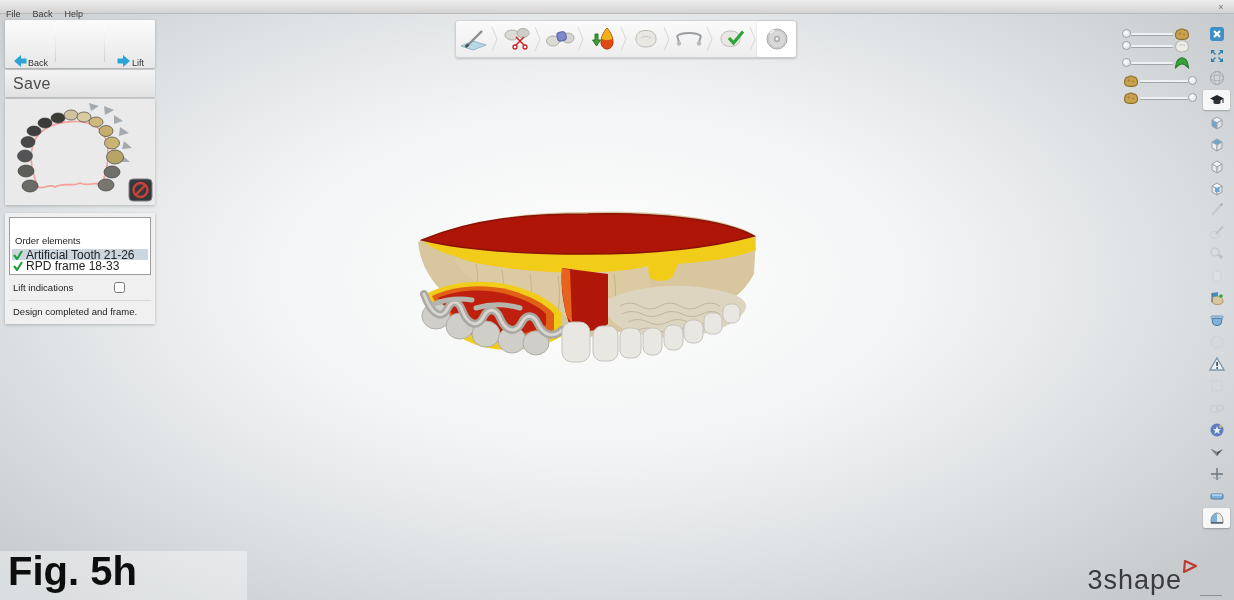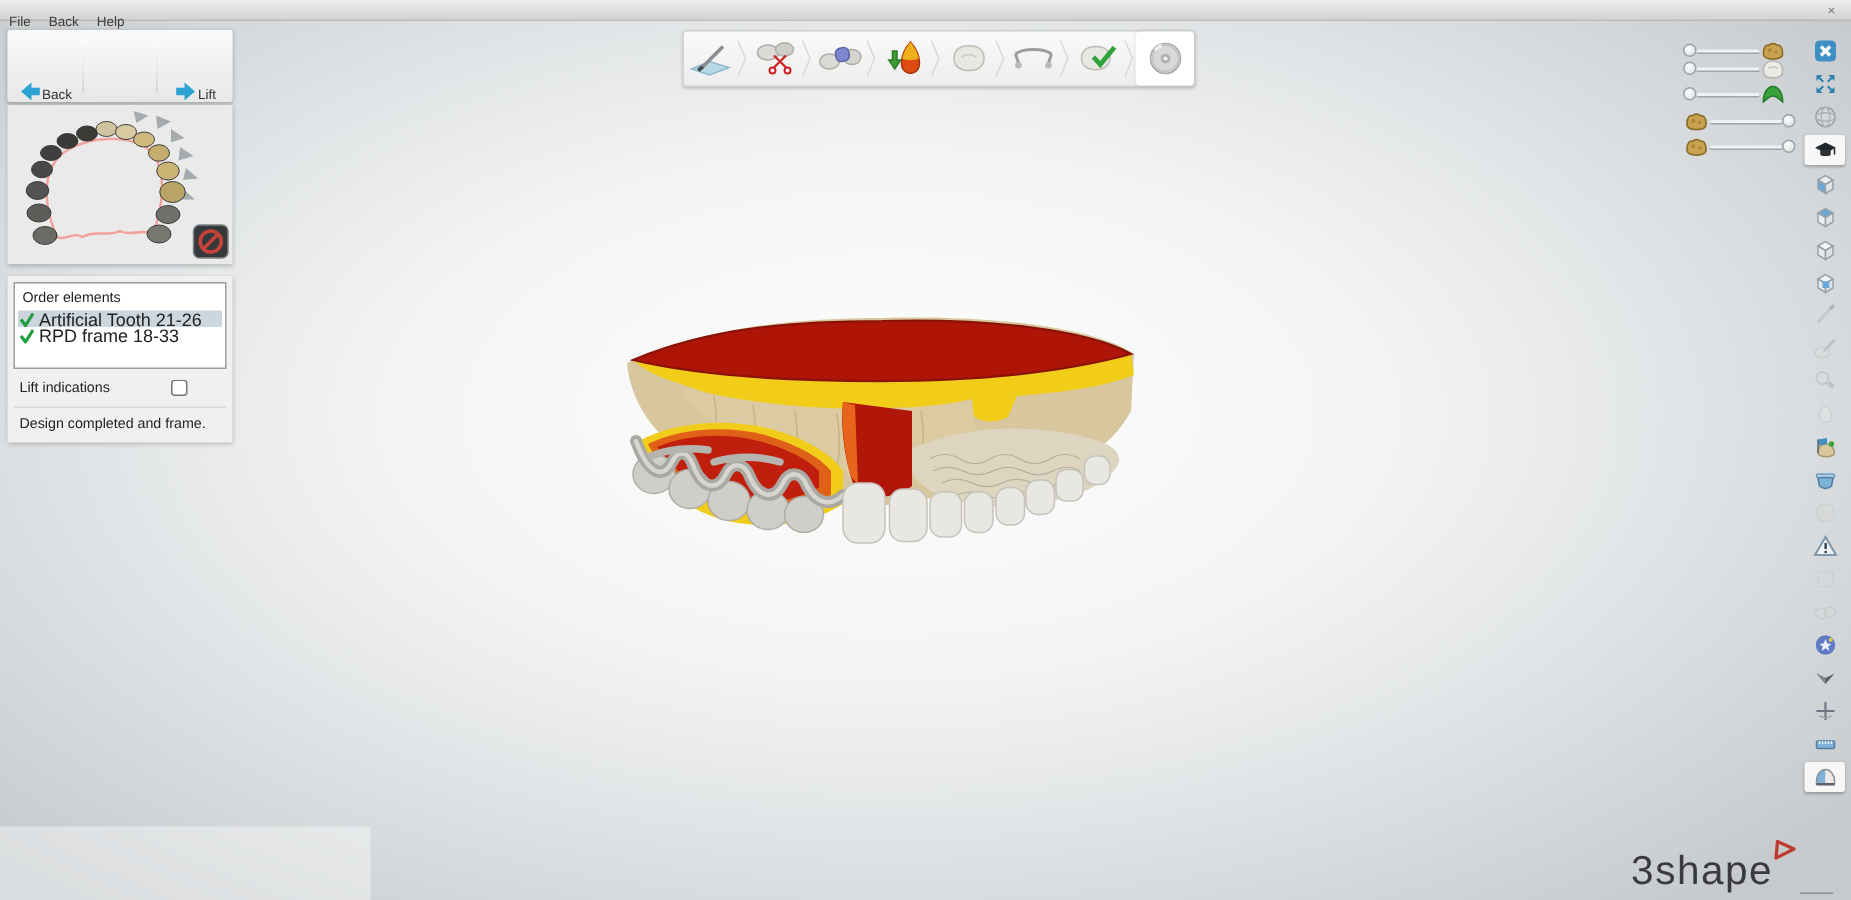--- a/index.html
+++ b/index.html
@@ -22,21 +22,21 @@
   .nav-btn { width:50px; display:flex; align-items:flex-end; justify-content:center; gap:0; }
   .nav-sep { width:1px; background:linear-gradient(#fff,#cfcfcf); margin:6px 0; }
   .nav-spacer { flex:1; }
   .nav-label { font-size:9px; color:#333; }
   .save-header { margin-top:2px; height:27px; background:linear-gradient(#f3f3f3,#e2e2e2);
     box-shadow:0 1px 2px rgba(0,0,0,.18); display:flex; align-items:center; padding-left:8px;
     font-size:16px; color:#4c4c4c; letter-spacing:.3px; }
   .thumb-box { margin-top:2px; height:106px; background:#eaeaea; box-shadow:0 1px 3px rgba(0,0,0,.22); }
   .lower-card { margin-top:8px; background:#f0f0f0; box-shadow:0 1px 3px rgba(0,0,0,.22);
     padding:4px 4px 5px 4px; }
-  .order-box { background:#fff; border:1px solid #9c9c9c; height:58px; padding:3px 2px; }
+  .order-box { background:#fff; border:1px solid #9c9c9c; height:58px; padding:16px 2px; }
   .order-label { font-size:9.5px; color:#222; margin:1px 0 3px 3px; }
   .order-row { display:flex; align-items:center; gap:3px; height:11px; padding-left:1px;
     font-size:12px; color:#222; cursor:default; }
   .order-row.selected { background:#ccd6de; }
   .lift-row { display:flex; align-items:center; margin-top:7px; font-size:9.5px; color:#222; padding:0 4px;gap:11px; }
   .lift-row input { margin-left:auto; margin-right:22px; width:11px; height:11px; }
   .status-row { margin-top:7px; border-top:1px solid #d8d8d8; padding:5px 4px 2px 4px;
     font-size:9.5px; color:#222; }
   
   .toolbar { position:absolute; left:455px; top:20px; width:342px; height:38px;
@@ -90,20 +90,23 @@
       <div class="nav-spacer"></div>
       <div class="nav-sep"></div>
       <div class="nav-btn">
         <svg width="16" height="14" viewBox="0 0 16 14">
             <path d="M7 1 L14 7 L7 13 V9.5 H1.5 V4.5 H7 Z" fill="#2ba3d4"></path>
           </svg>
         <span class="nav-label">Lift</span>
       </div>
     </div>
 
+    <div class="save-header">
+      <span>Save</span>
+    </div>
 
     <div class="thumb-box">
       <svg width="150" height="106" viewBox="0 0 150 106">
 
         <g fill="#9aa0a4" opacity="0.85">
           <polygon points="84,4 94,7 86,12"></polygon>
           <polygon points="99,7 109,11 100,16"></polygon>
           <polygon points="109,16 118,22 109,25"></polygon>
           <polygon points="115,28 124,34 114,37"></polygon>
           <polygon points="119,42 127,49 117,50"></polygon>
@@ -501,19 +504,20 @@
       <rect x="210" y="124" width="21" height="30" rx="8"></rect>
       <rect x="233" y="124" width="19" height="27" rx="8"></rect>
       <rect x="254" y="121" width="19" height="25" rx="8"></rect>
       <rect x="274" y="116" width="19" height="23" rx="8"></rect>
       <rect x="294" y="109" width="18" height="21" rx="7"></rect>
       <rect x="313" y="100" width="17" height="19" rx="7"></rect>
     </g>
   </svg>
 
   <div class="figbox"></div>
+  <div class="figure-label">Fig. 5h</div>
   <div class="brand">3shape</div>
   <svg class="brand-tri" width="16" height="14" viewBox="0 0 16 14">
     <polygon points="2,12 14,6 3,1" fill="none" stroke="#bf3a31" stroke-width="2.2" stroke-linejoin="round"></polygon>
   </svg>
   <div class="resize-line"></div>
 
 </div>
 
 </body></html>

